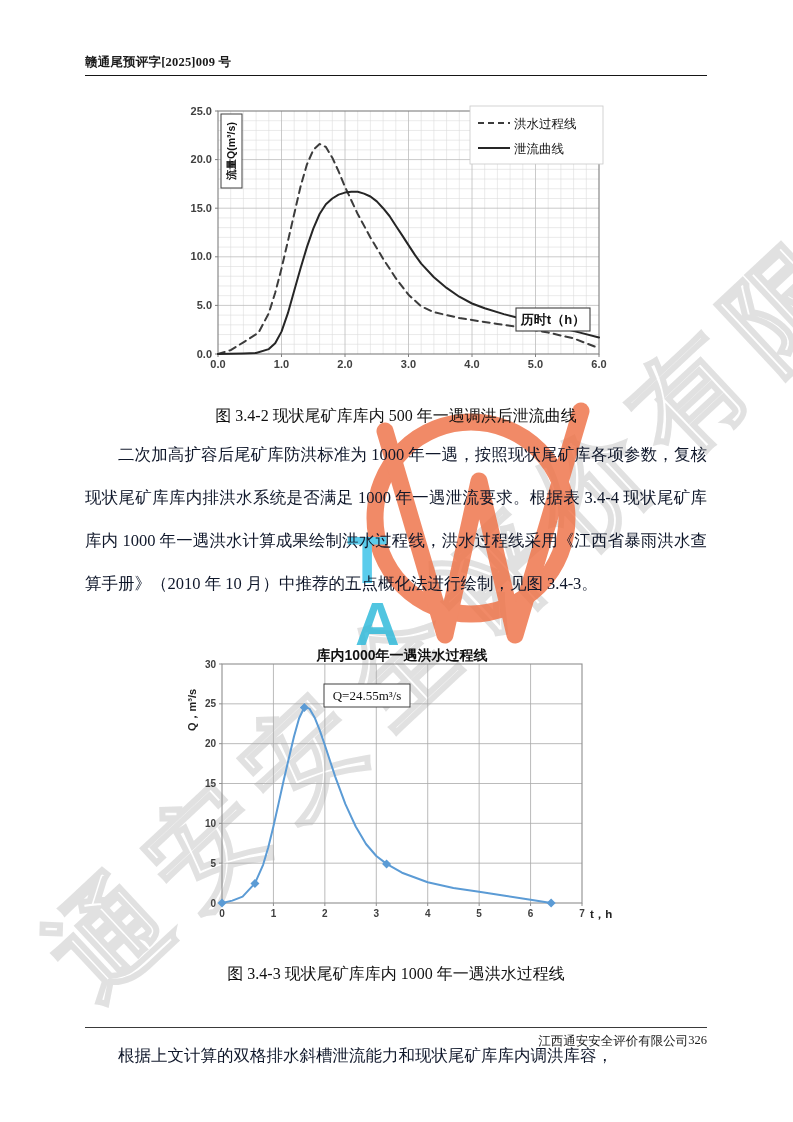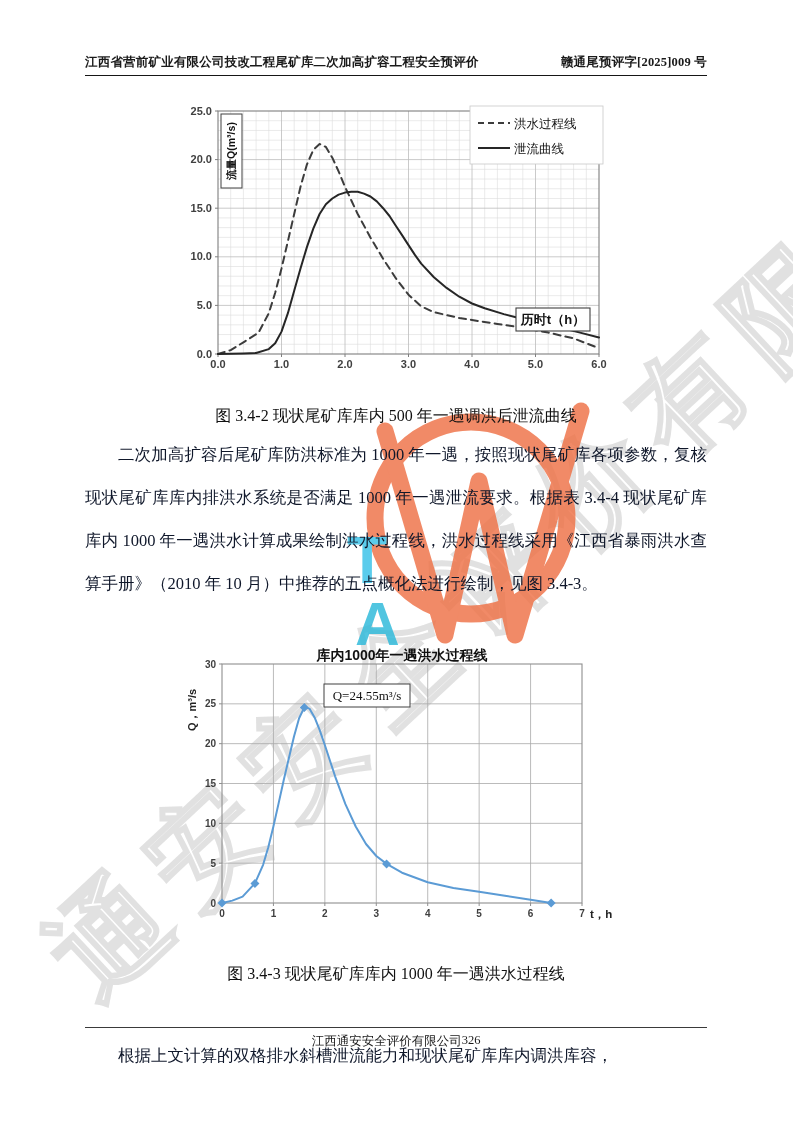--- a/index.html
+++ b/index.html
@@ -20,21 +20,21 @@
   .wm-logo{position:absolute;left:333px;top:383px;width:345px;height:300px;opacity:.82;}
   
   .header{
     position:absolute;left:85px;top:54px;width:622px;
     display:flex;justify-content:space-between;align-items:flex-end;
     font-size:12.5px;font-weight:600;letter-spacing:.2px;
     border-bottom:1.6px solid #161616;padding-bottom:4px;
   }
   .footer{
     position:absolute;left:85px;top:1027px;width:622px;
-    display:flex;justify-content:center;align-items:flex-start;
+    display:flex;justify-content:flex-end;align-items:flex-start;
     border-top:1.2px solid #3a3a3a;padding-top:5px;font-size:12.5px;
   }
   
   .chart1{position:absolute;left:183px;top:92px;width:432px;height:304px;}
   .chart2{position:absolute;left:172px;top:648px;width:452px;height:280px;}
   
   .caption{position:absolute;left:85px;width:622px;text-align:center;font-size:16px;color:#111;margin-top:8px;}
   .caption1{top:398px;}
   .caption2{top:956px;}
   .para{
@@ -55,21 +55,20 @@
       <circle cx="138" cy="135" r="96" fill="none" stroke="#ef7146" stroke-width="17"></circle>
       <path d="M52 48 L112 252 L146 98 L182 252 L248 28" fill="none" stroke="#ef7146" stroke-width="17" stroke-linejoin="round" stroke-linecap="round"></path>
       <text x="14" y="200" font-size="66" font-weight="bold" fill="#38c2e8" font-family="Liberation Sans, sans-serif">T</text>
       <text x="22" y="262" font-size="62" font-weight="bold" fill="#2cb9da" font-family="Liberation Sans, sans-serif">A</text>
     </svg>
   </div>
 
   <div class="content">
 
     <div class="header">
-      <span>江西省营前矿业有限公司技改工程尾矿库二次加高扩容工程安全预评价</span>
       <span>赣通尾预评字[2025]009 号</span>
     </div>
 
     <div class="chart1"><svg viewBox="0 0 432 304" width="432" height="304">
           <line x1="47.7" y1="19" x2="47.7" y2="262" stroke="#dcdcdc" stroke-width="0.6"></line>
           <line x1="60.4" y1="19" x2="60.4" y2="262" stroke="#dcdcdc" stroke-width="0.6"></line>
           <line x1="73.1" y1="19" x2="73.1" y2="262" stroke="#dcdcdc" stroke-width="0.6"></line>
           <line x1="85.8" y1="19" x2="85.8" y2="262" stroke="#dcdcdc" stroke-width="0.6"></line>
           <line x1="111.19999999999999" y1="19" x2="111.19999999999999" y2="262" stroke="#dcdcdc" stroke-width="0.6"></line>
           <line x1="123.89999999999999" y1="19" x2="123.89999999999999" y2="262" stroke="#dcdcdc" stroke-width="0.6"></line>

